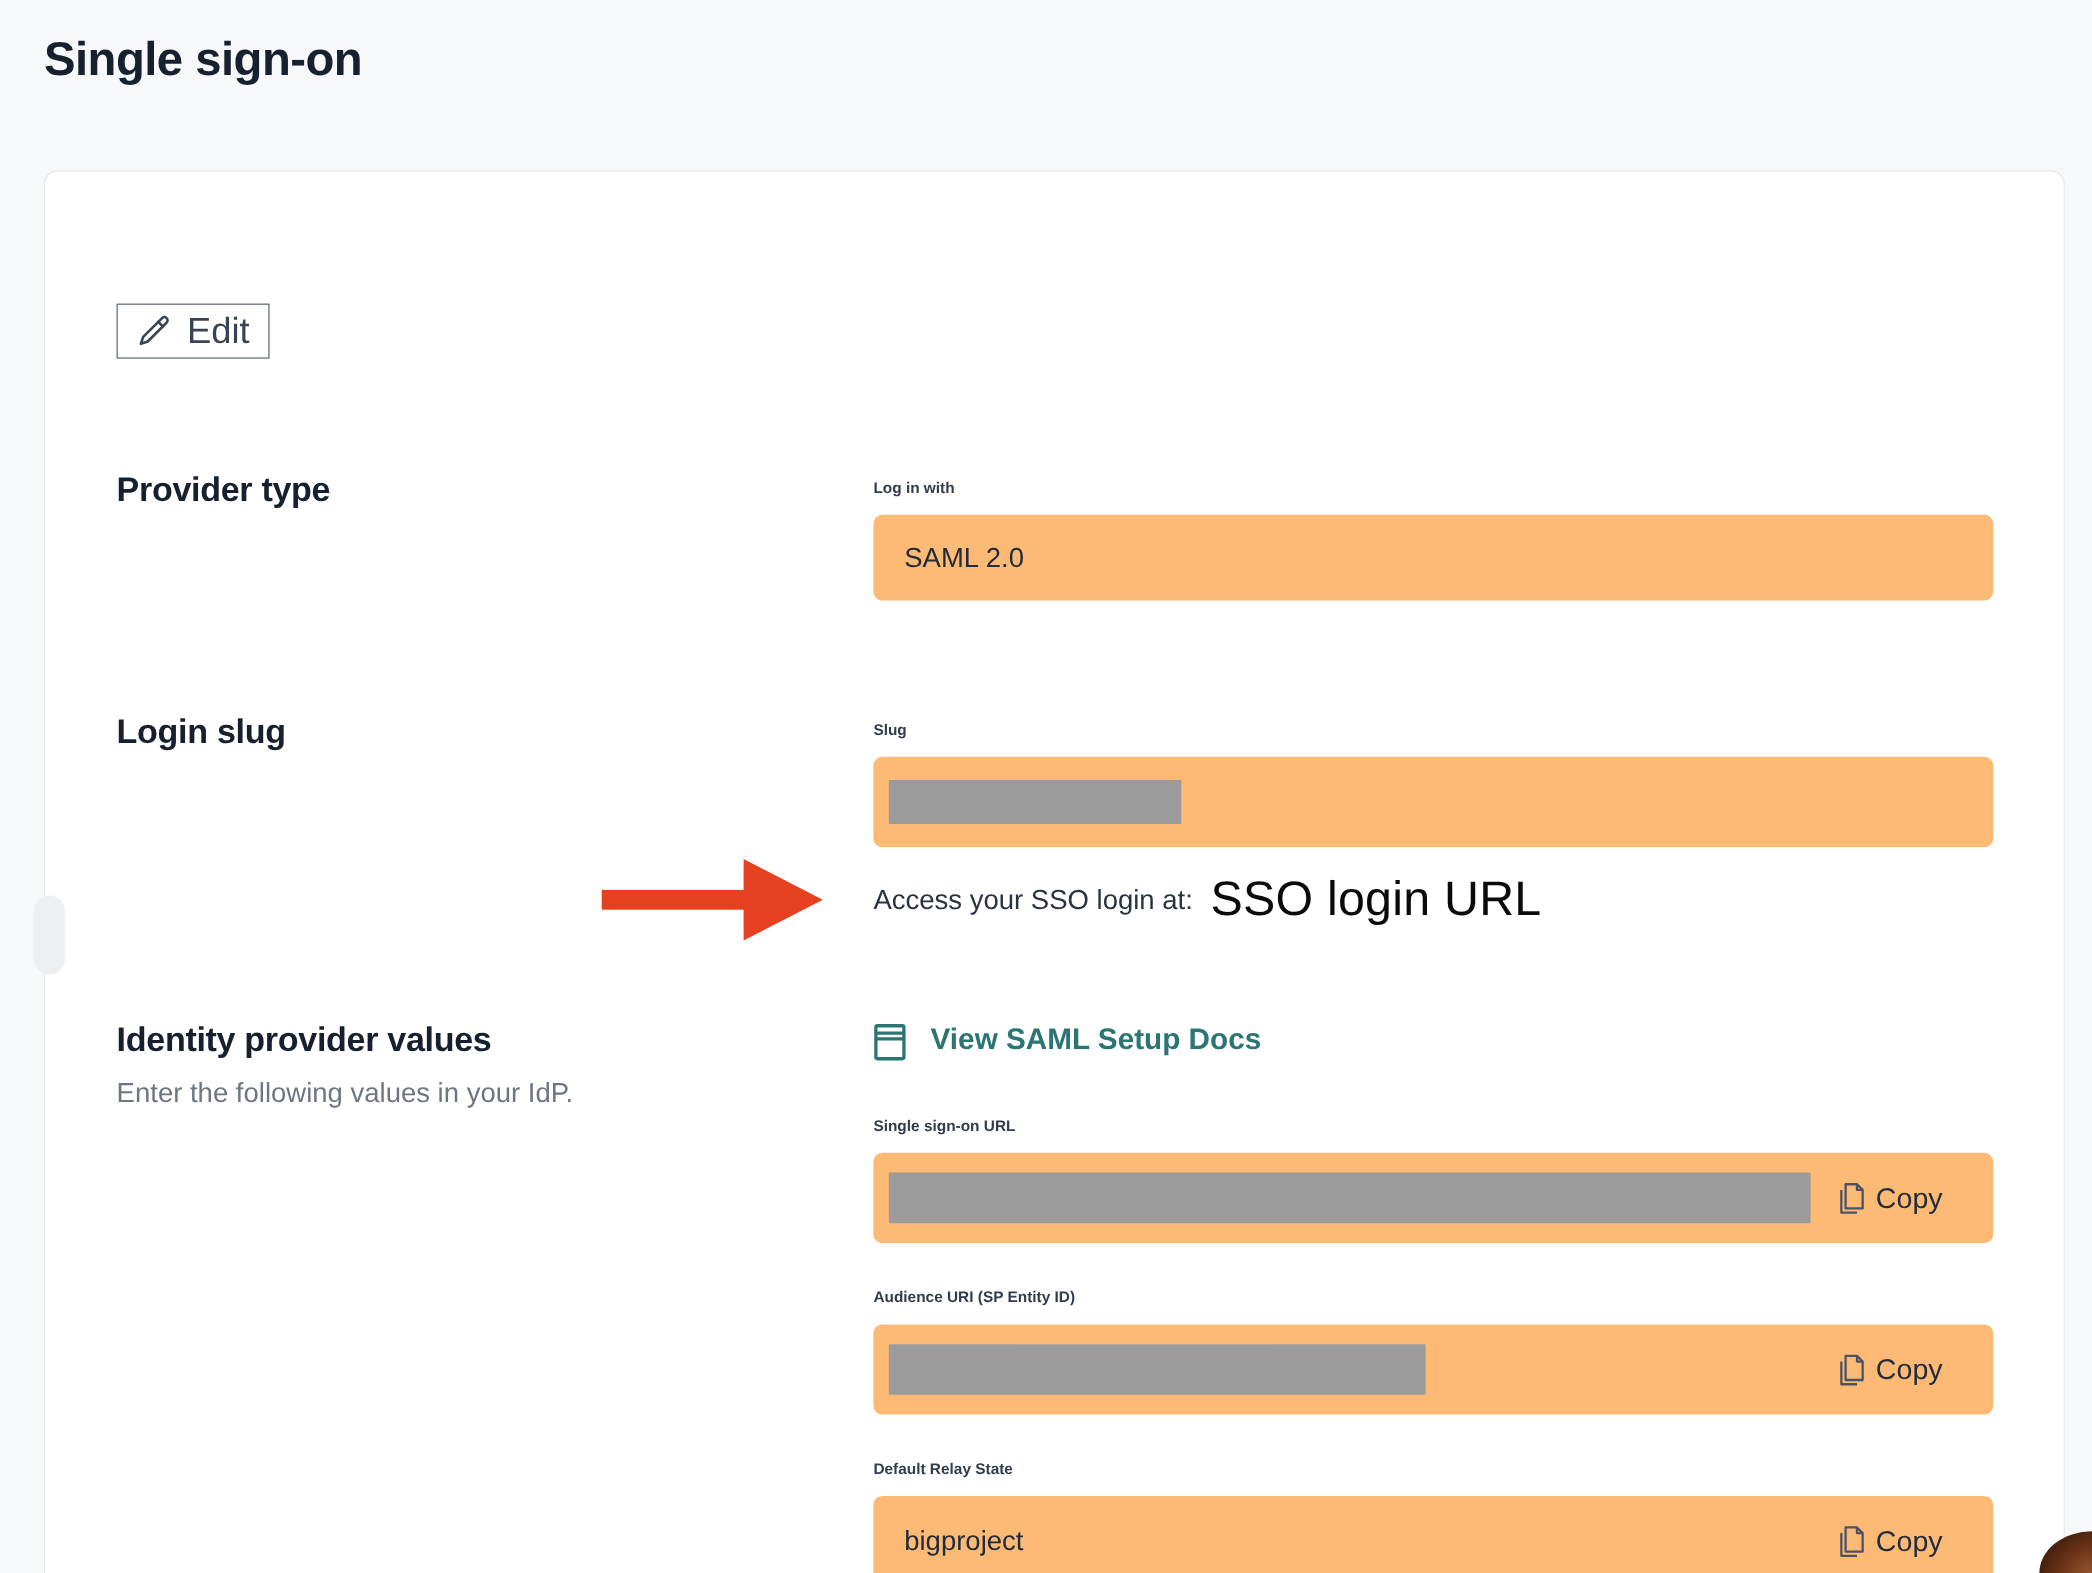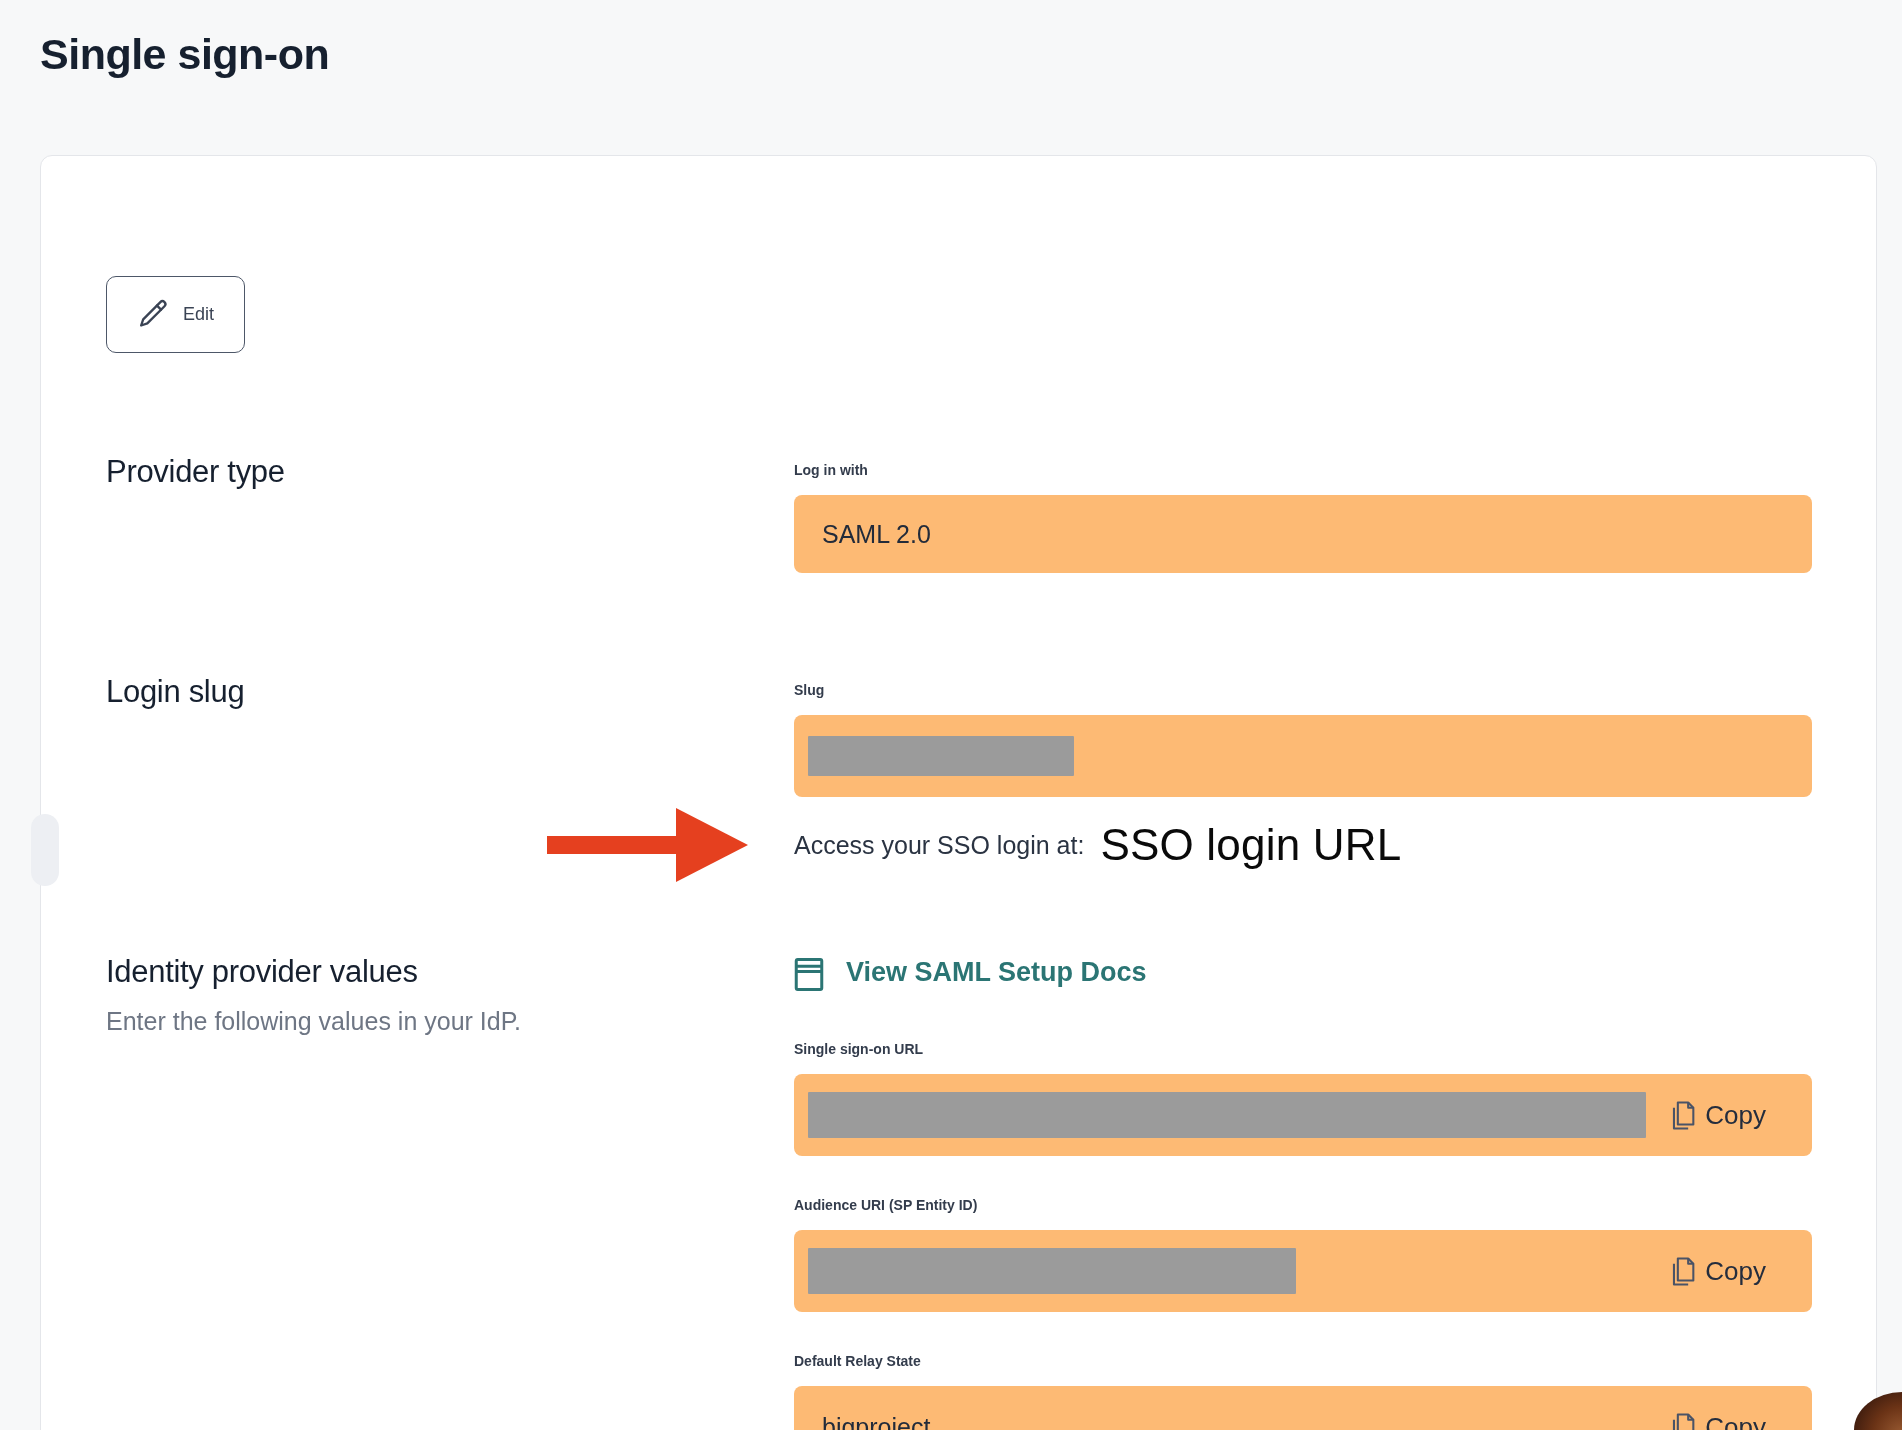--- a/index.html
+++ b/index.html
@@ -30,39 +30,39 @@
   }
   
   .intro-row {
     display: flex;
     align-items: center;
     justify-content: space-between;
   }
   .intro-text { font-size: 25px; color: #222b3a; }
   .edit-btn {
     width: 139px;
-    height: 77px;
+    height: 50px;
     background: #ffffff;
     border: 1px solid #4d5768;
-    border-radius: 10px;
+    border-radius: 0;
     display: flex;
     align-items: center;
     justify-content: center;
     gap: 13px;
-    font-size: 18px;
+    font-size: 33px;
     color: #3a4354;
     cursor: pointer;
   }
   
   .row { display: flex; }
   .row-left { width: 688px; flex-shrink: 0; }
   .row-right { flex: 1; }
   .section-heading {
     font-size: 31px;
-    font-weight: 400;
+    font-weight: 700;
     color: #16202f;
     line-height: 38px;
     margin-top: -4px;
     letter-spacing: -0.3px;
   }
   .section-sub {
     font-size: 25px;
     color: #6e7684;
     margin-top: 16px;
   }

